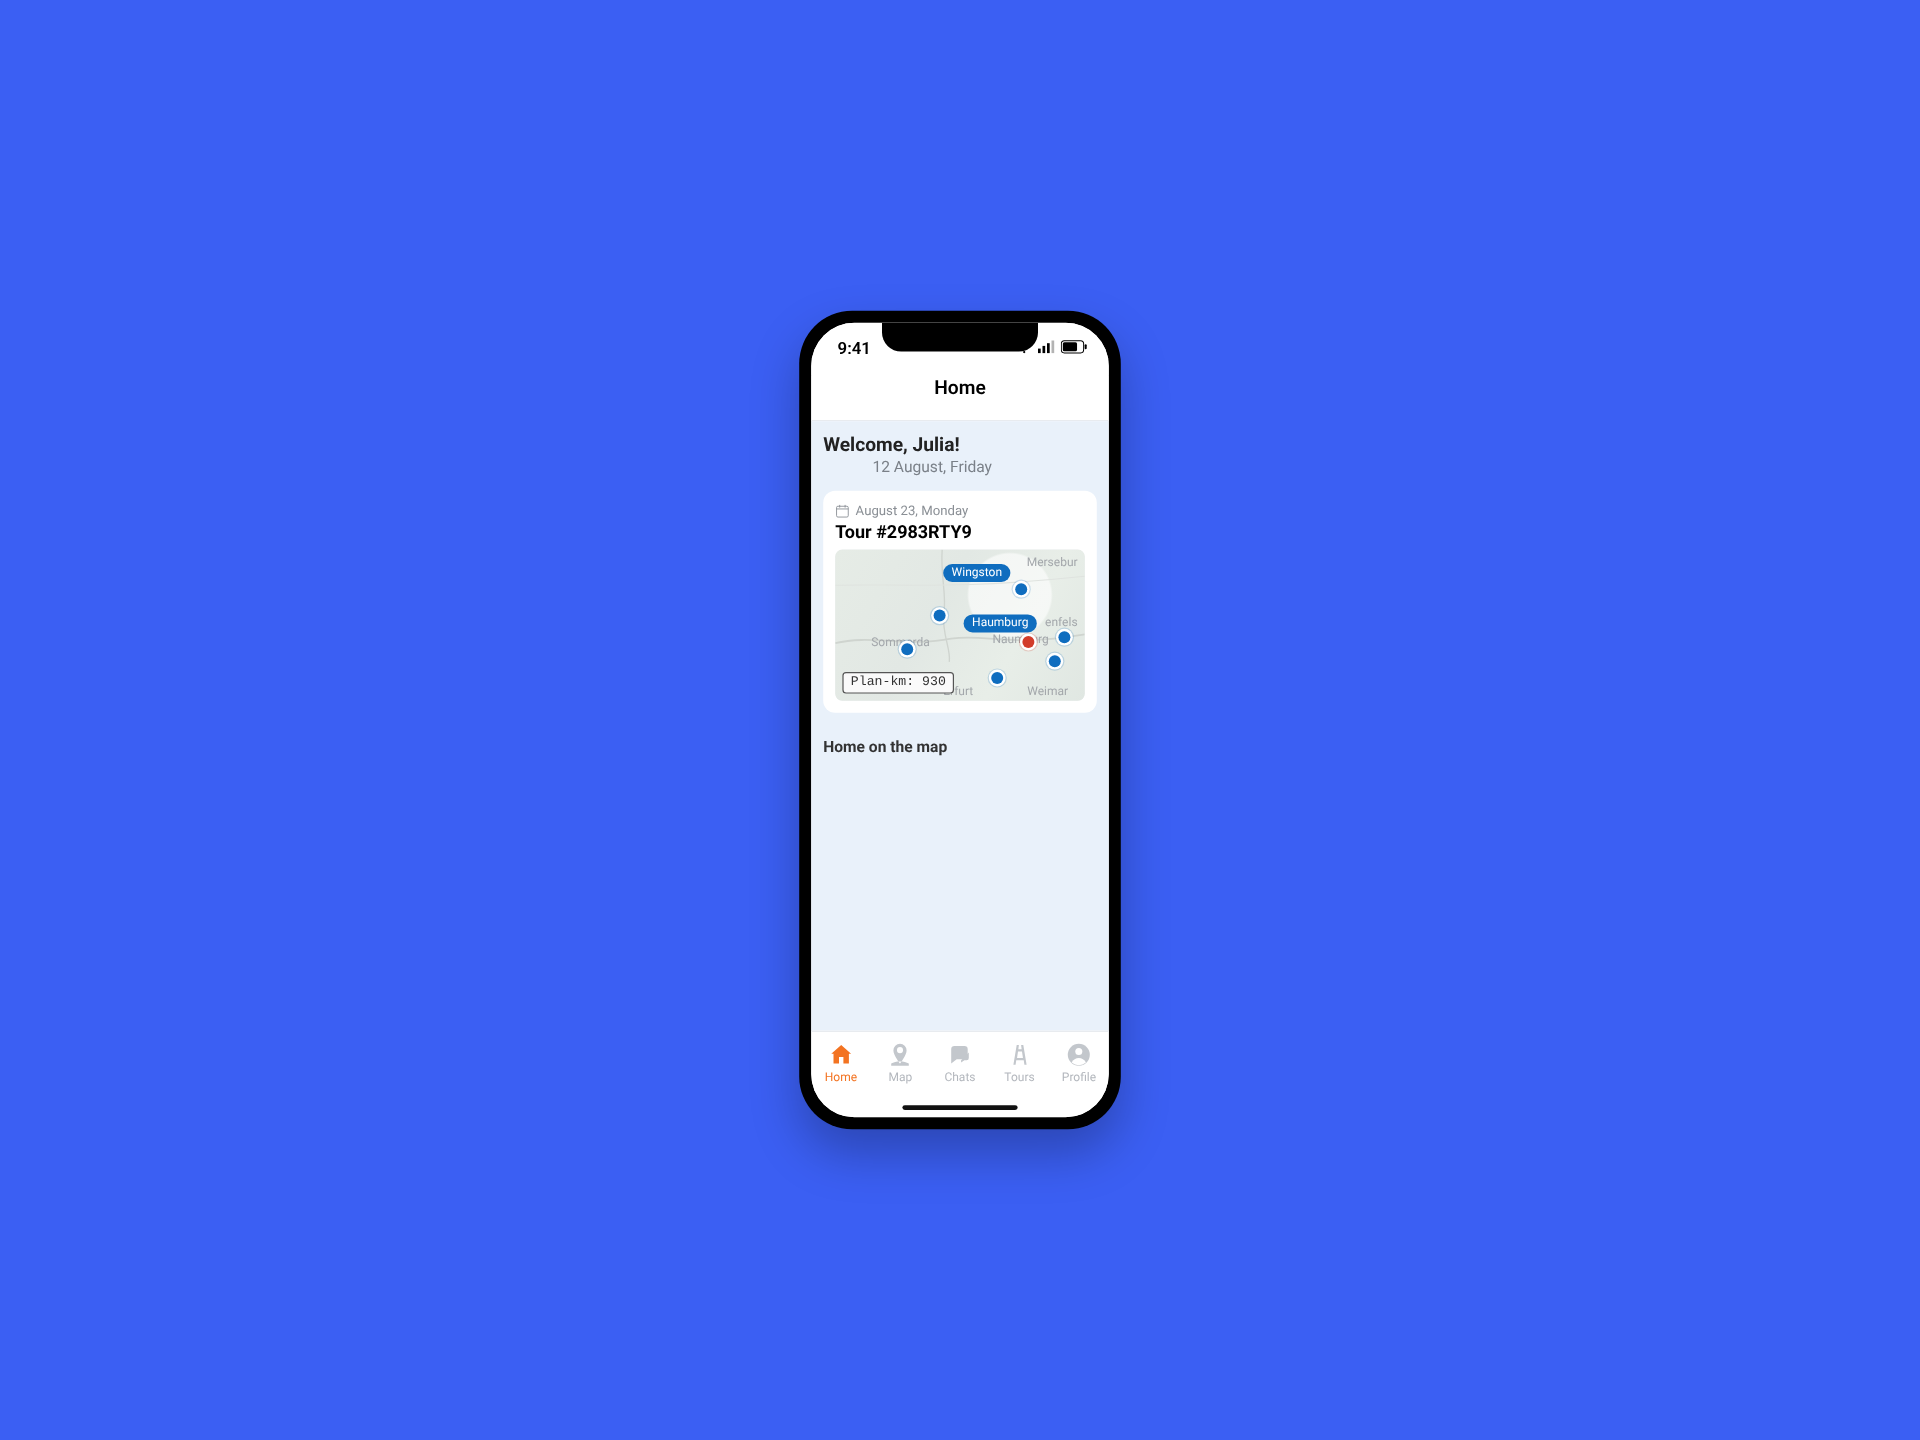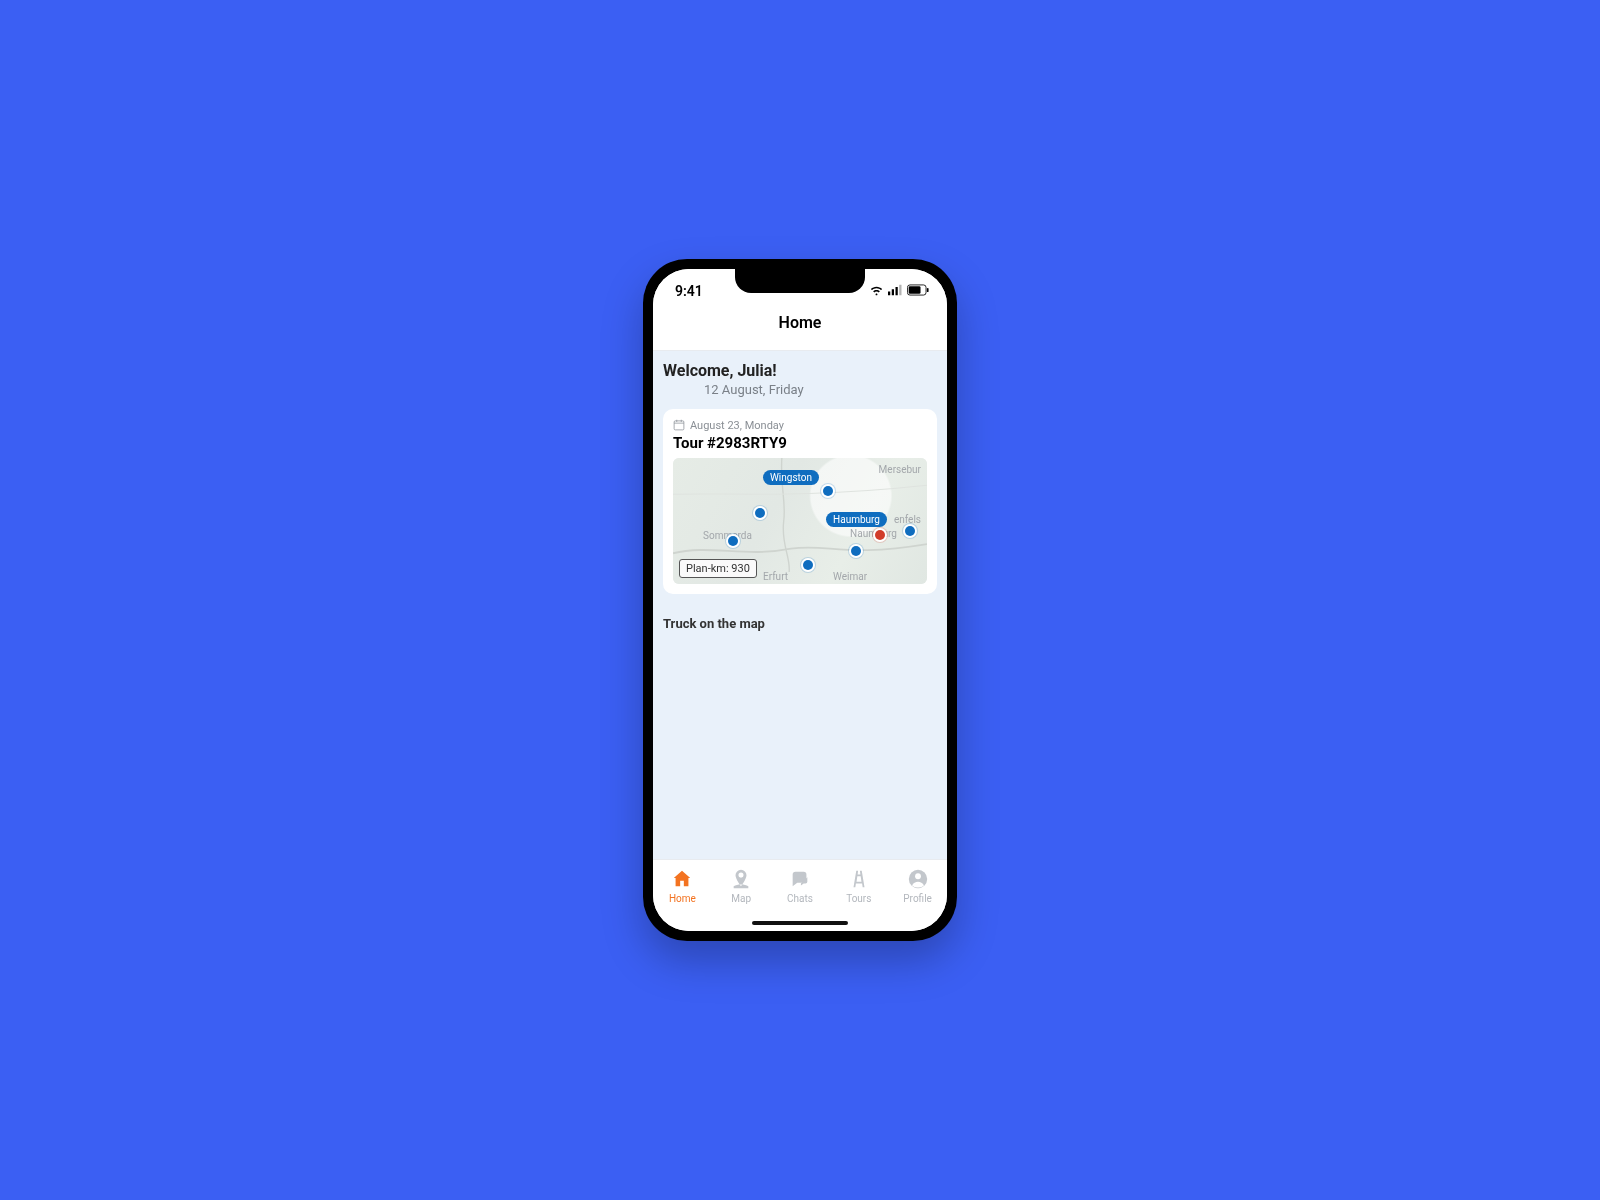--- a/index.html
+++ b/index.html
@@ -6,21 +6,21 @@
     body {
       width: 1600px;
       height: 1200px;
       background: #3b5ff3;
       display: flex;
       align-items: center;
       justify-content: center;
       font-family: -apple-system, BlinkMacSystemFont, "Segoe UI", Roboto, Helvetica, Arial, sans-serif;
     }
     .phone-frame {
-      width: 314px;
+      width: 268px;
       height: 682px;
       background: #000;
       border-radius: 44px;
       padding: 10px;
       box-shadow: 0 20px 40px rgba(0,0,0,0.25);
       position: relative;
     }
     .phone-screen {
       width: 100%;
       height: 100%;
@@ -78,21 +78,21 @@
       margin-top: 2px;
       margin-left: 41px;
     }
     .tour-card {
       margin-top: 12px;
       background: #fff;
       border-radius: 10px;
       padding: 10px 10px 10px 10px;
     }
     .tour-meta {
-      display: flex; align-items: flex-start; gap: 5px;
+      display: flex; align-items: center; gap: 5px;
       font-size: 11px; color: #8a8f95;
     }
     .calendar-icon {
       width: 12px; height: 12px; display: inline-block;
     }
     .tour-title {
       font-size: 15px; font-weight: 700; color: #000000; margin-top: 2px;
     }
     .map-box {
       margin-top: 6px;
@@ -137,20 +137,21 @@
     }
     .plan-badge {
       position: absolute;
       bottom: 6px; left: 6px;
       background: #fafafa;
       border: 1px solid #555;
       font-size: 11px;
       padding: 2px 6px;
       border-radius: 3px;
       color: #333;
+      font-family: Liberation Mono, monospace;
     }
     .find-label {
       margin-top: 22px;
       font-size: 13px; font-weight: 700; color: #333;
     }
     .find-row {
       margin-top: 10px;
       display: flex; gap: 10px;
       overflow: hidden;
     }
@@ -268,21 +269,21 @@
           <div class="marker" style="top:78px; left:55px;"></div>
           <div class="marker" style="top:102px; left:130px;"></div>
           <div class="marker" style="top:88px; left:178px;"></div>
           <div class="marker" style="top:68px; right:12px;"></div>
           <div class="marker red" style="top:72px; right:42px;"></div>
 
           <div class="plan-badge">Plan-km: 930</div>
         </div>
       </div>
 
-      <div class="find-label">Truck on the map</div>
+      <div class="find-label">Home on the map</div>
     </div>
 
     <div class="bottom-nav">
       <div class="nav-item active">
         <span class="nav-icon">
           <svg width="22" height="22" viewBox="0 0 24 24">
               <path fill="#f37321" d="M12 3l9 8h-2v9h-5v-6h-4v6H5v-9H3l9-8z"></path>
             </svg>
         </span>
         <span class="nav-label">Home</span>

